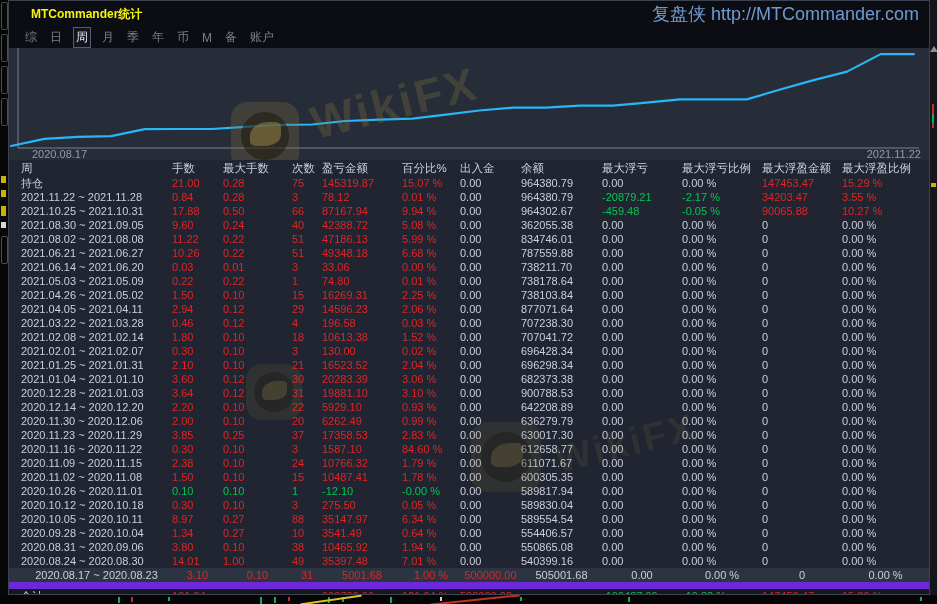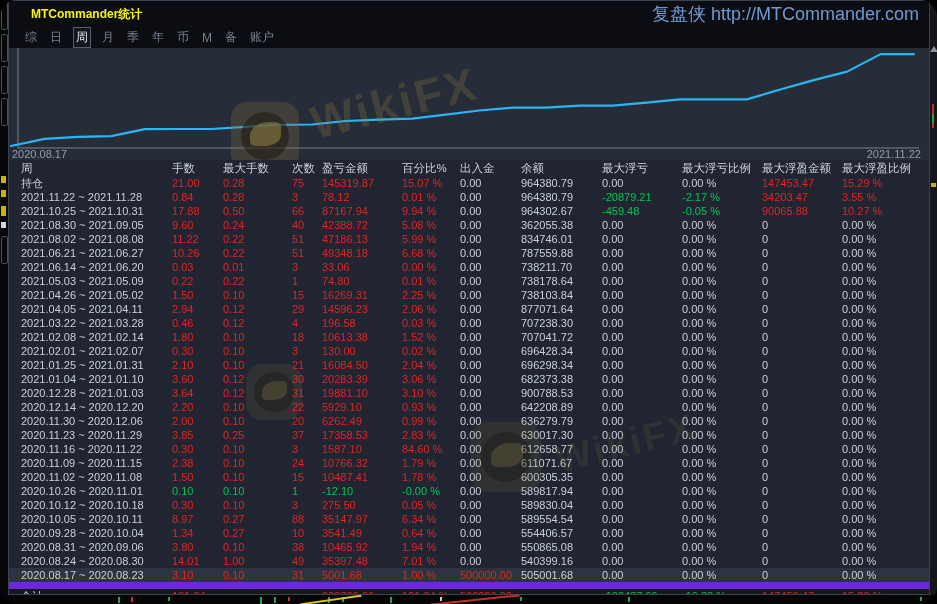--- a/index.html
+++ b/index.html
@@ -1,17 +1,17 @@
 <!DOCTYPE html>
 <html><head>
 <meta charset="utf-8">
 <style>
   html,body{margin:0;padding:0;background:#000;}
   #screen{position:relative;width:937px;height:604px;background:#040404;overflow:hidden;
-          font-family:"Liberation Sans","DejaVu Sans",sans-serif;border-radius:17px;}
+          font-family:"Liberation Sans","DejaVu Sans",sans-serif;}
 
   
   .sliver{position:absolute;background:#070707;}
   #left-sliver{left:0;top:0;width:8px;height:604px;}
   #right-sliver{right:0;top:0;width:7px;height:595px;background:#14161c;}
   #bottom-sliver{left:0;top:595px;width:937px;height:9px;background:#050505;}
   .edge-box{position:absolute;left:1px;width:5px;height:26px;border:1px solid #4a4f58;border-radius:2px;}
   .ydash{position:absolute;background:#c8b400;}
   .candle{position:absolute;top:2px;width:2px;}
   .cg{background:#1da750;} .cr{background:#c03028;} .cw{background:#cfcfcf;}
@@ -27,41 +27,41 @@
   .app-title{color:#f4f410;font-size:12px;font-weight:bold;}
   .brand{color:#6f9bd1;font-size:18px;}
 
   .menu-bar{position:absolute;top:26px;left:0;right:0;height:21px;display:flex;align-items:center;
             gap:9px;padding-left:14px;background:#0b0d12;}
   .menu-item{color:#787f8e;font-size:12px;padding:1px 2px;cursor:default;}
   .menu-item.active{color:#e8ecf4;border:1px solid #555d6e;background:#12151d;}
 
   .chart-area{position:absolute;top:47px;left:0;right:0;height:112px;background:#262c38;overflow:hidden;}
   .chart-area svg{position:absolute;left:0;top:0;}
-  .axis-label{position:absolute;color:#949cab;font-size:11px;bottom:0;}
+  .axis-label{position:absolute;color:#949cab;font-size:11px;bottom:0;margin-left:20px;}
   .axis-label.start{left:3px;} .axis-label.end{right:8px;}
 
   
   .wm-eagle{position:absolute;border-radius:16px;background:rgba(125,110,58,.30);}
   .wm-eagle:before{content:"";position:absolute;left:14%;top:14%;width:72%;height:72%;
                    border-radius:50%;background:rgba(30,26,14,.55);}
   .wm-eagle:after{content:"";position:absolute;left:28%;top:30%;width:46%;height:34%;
                   border-radius:60% 20% 50% 20%;background:rgba(150,132,70,.55);}
   .wm-text{position:absolute;font-weight:bold;color:rgba(140,124,64,.28);transform:rotate(-14deg);
            letter-spacing:3px;white-space:nowrap;}
 
   
   .table-area{position:absolute;top:159px;left:0;right:0;bottom:0;background:#202531;overflow:hidden;}
   .trow,.thead{display:grid;grid-template-columns:151px 51px 69px 30px 80px 58px 61px 81px 80px 80px 80px 1fr;
                padding-left:12px;height:14px;line-height:14px;font-size:11px;white-space:nowrap;}
   .thead{height:16px;line-height:17px;color:#ccd2de;font-size:11.5px;}
   .cell{overflow:visible;}
   .c-date{color:#c9cfdb;} .c-plain{color:#c9cfdb;}
   .c-red{color:#e02525;} .c-green{color:#00c553;}
-  .trow.selected{background:#2d3441;}
+  .trow.selected{background:#2d3441;text-align:center;}
   .trow.total{background:#15181f;border-top:7px solid #6d28d9;height:15px;line-height:15px;}
 </style>
 </head>
 <body>
 
 <div id="screen">
 
   <div id="left-sliver" class="sliver">
     <div class="edge-box" style="top:2px"></div>
     <div class="edge-box" style="top:34px"></div>
@@ -302,21 +302,21 @@
             <span class="cell c-plain">0.00</span>
             <span class="cell c-plain">0.00 %</span>
             <span class="cell c-plain">0</span>
             <span class="cell c-plain">0.00 %</span>
           </div>
           <div class="trow">
             <span class="cell c-date">2021.01.25 ~ 2021.01.31</span>
             <span class="cell c-red">2.10</span>
             <span class="cell c-red">0.10</span>
             <span class="cell c-red">21</span>
-            <span class="cell c-red">16084.50</span>
+            <span class="cell c-red">16523.52</span>
             <span class="cell c-red">2.04 %</span>
             <span class="cell c-plain">0.00</span>
             <span class="cell c-plain">696298.34</span>
             <span class="cell c-plain">0.00</span>
             <span class="cell c-plain">0.00 %</span>
             <span class="cell c-plain">0</span>
             <span class="cell c-plain">0.00 %</span>
           </div>
           <div class="trow">
             <span class="cell c-date">2021.01.04 ~ 2021.01.10</span>

